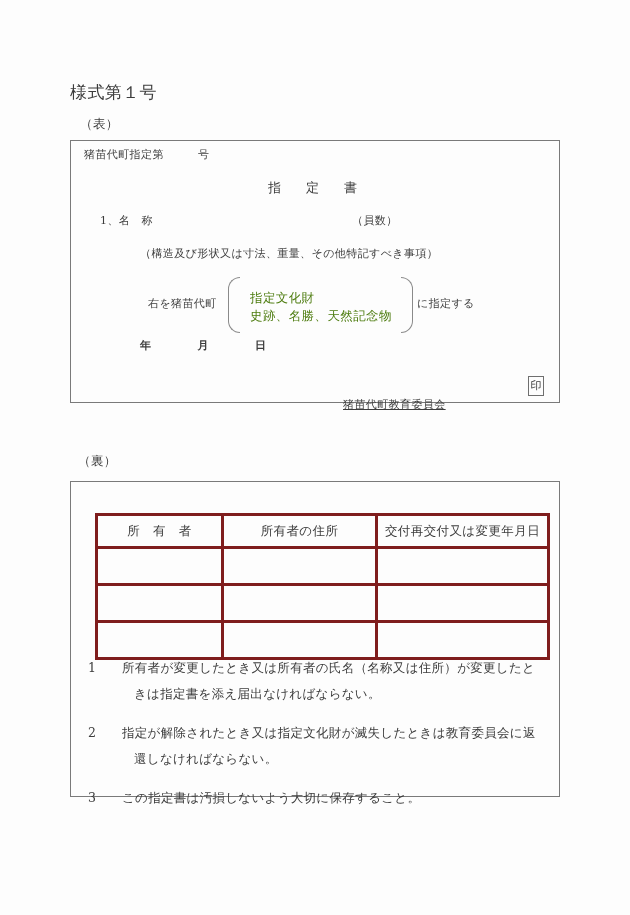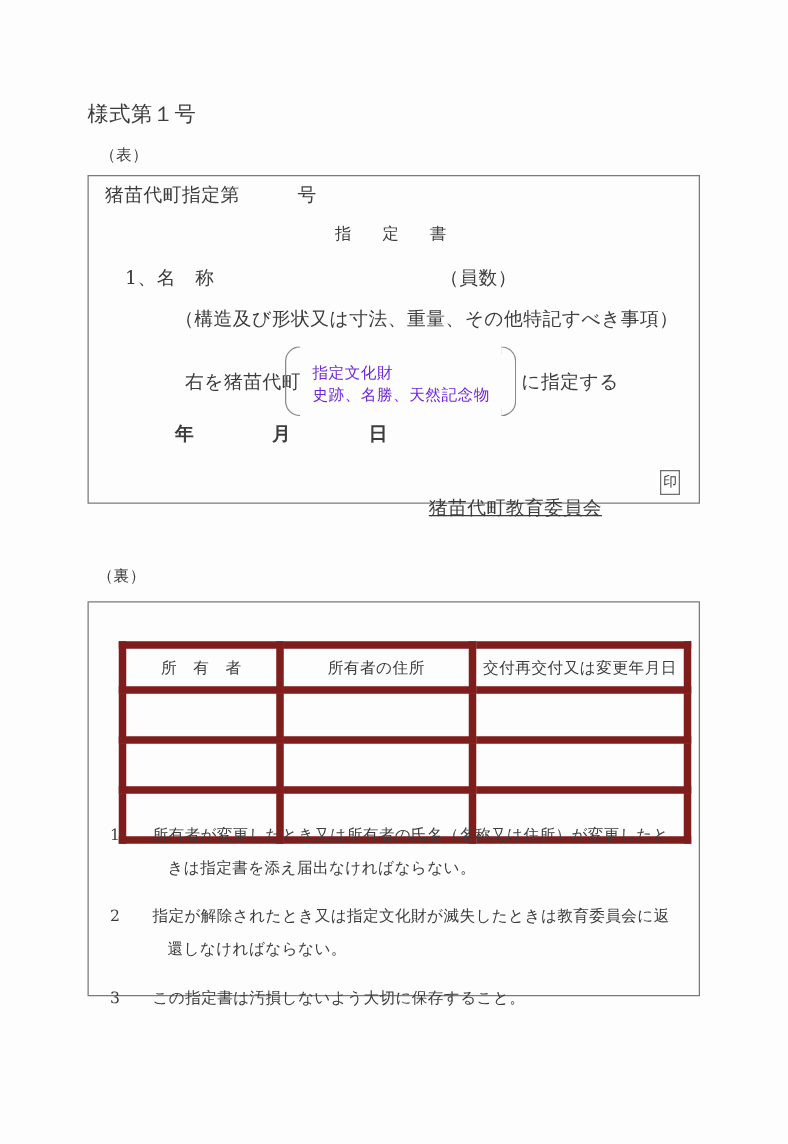--- a/index.html
+++ b/index.html
@@ -19,21 +19,21 @@
 
   .page {
     position: absolute;
     inset: 0;
   }
 
   
   .t {
     position: absolute;
     white-space: pre;
-    font-size: 15px;
+    font-size: 11px;
     line-height: 1;
     color: #3c3c3c;
     letter-spacing: 0.4px;
   }
 
   
   .form-no {
     left: 70px;
     top: 84px;
     font-size: 17px;
@@ -109,21 +109,21 @@
   }
   .brace-lines {
     position: absolute;
     left: 22px;
     top: 12px;
   }
   .brace-lines div {
     font-size: 12.5px;
     line-height: 18px;
     white-space: pre;
-    color: #6d28d9;
+    color: #4d7c0f;
     letter-spacing: 0.4px;
   }
 
   
   .seal {
     position: absolute;
     left: 528px;
     top: 376px;
     width: 16px;
     height: 20px;
@@ -140,21 +140,21 @@
   .owner-table {
     position: absolute;
     left: 95px;
     top: 513px;
     width: 452px;
     border-collapse: collapse;
     table-layout: fixed;
   }
   .owner-table th,
   .owner-table td {
-    border: 6px solid #7f1d1d;
+    border: 3px solid #7f1d1d;
     height: 34px;
     font-weight: normal;
     font-size: 12.5px;
     color: #3c3c3c;
     text-align: center;
     vertical-align: middle;
     letter-spacing: 0.4px;
     padding: 0;
     font-family: "DejaVu Serif", "Liberation Serif", serif;
   }

